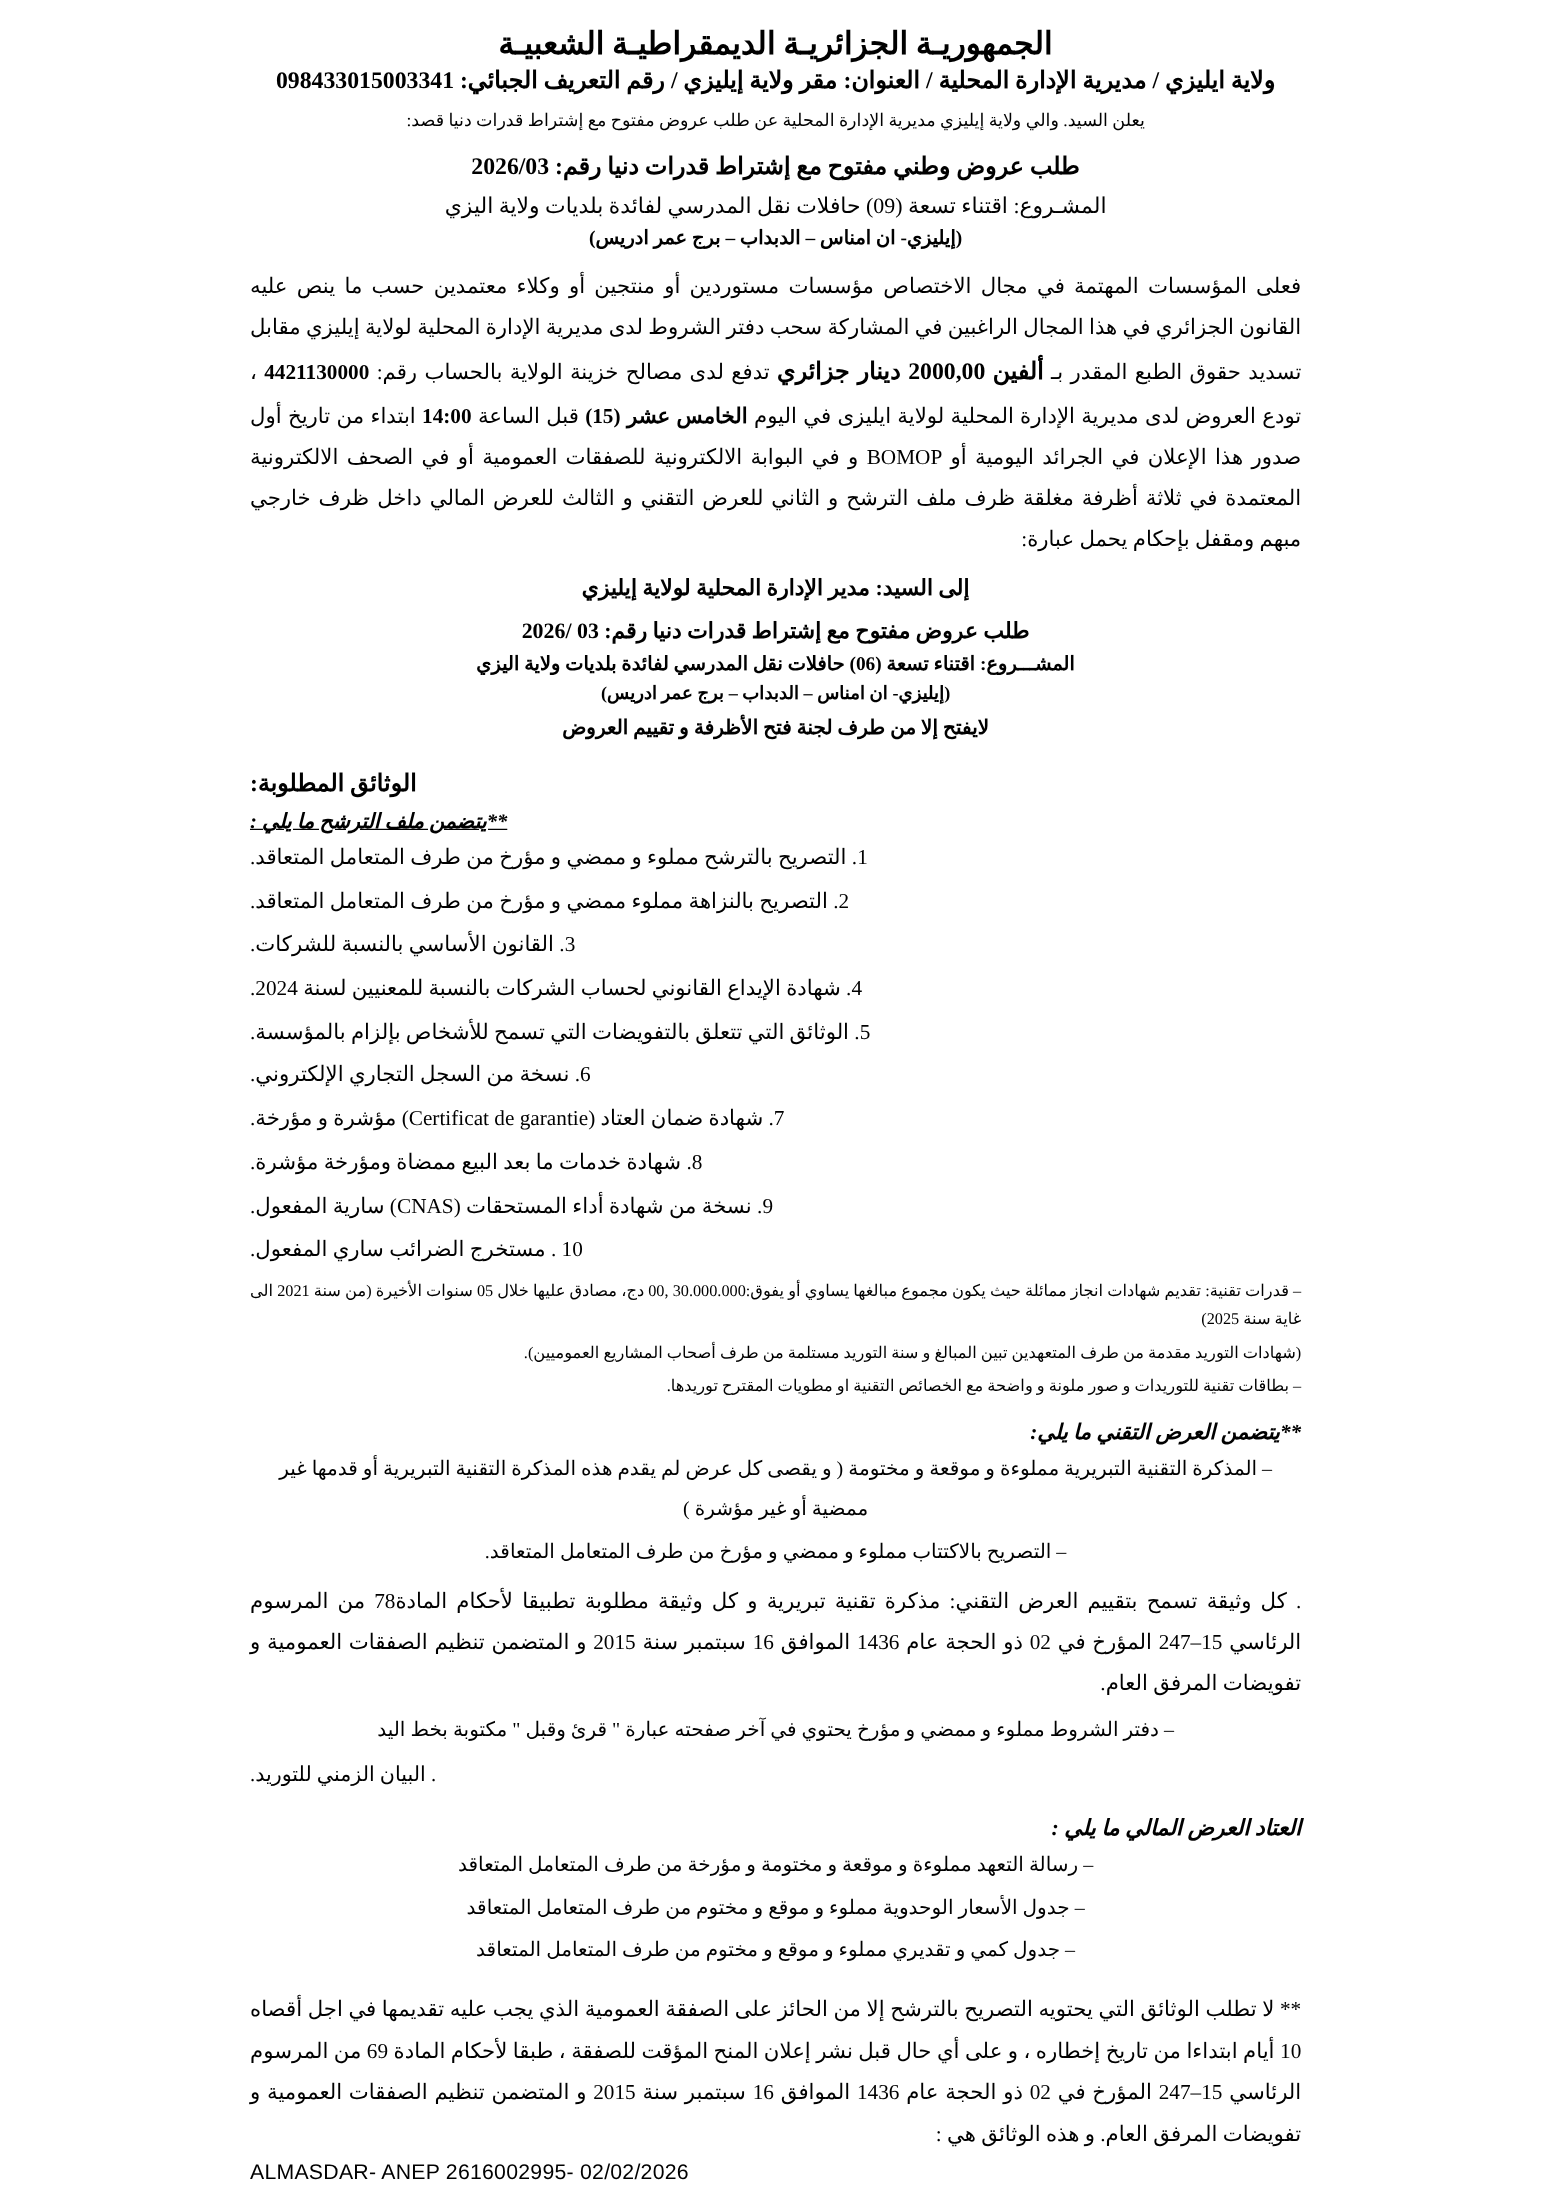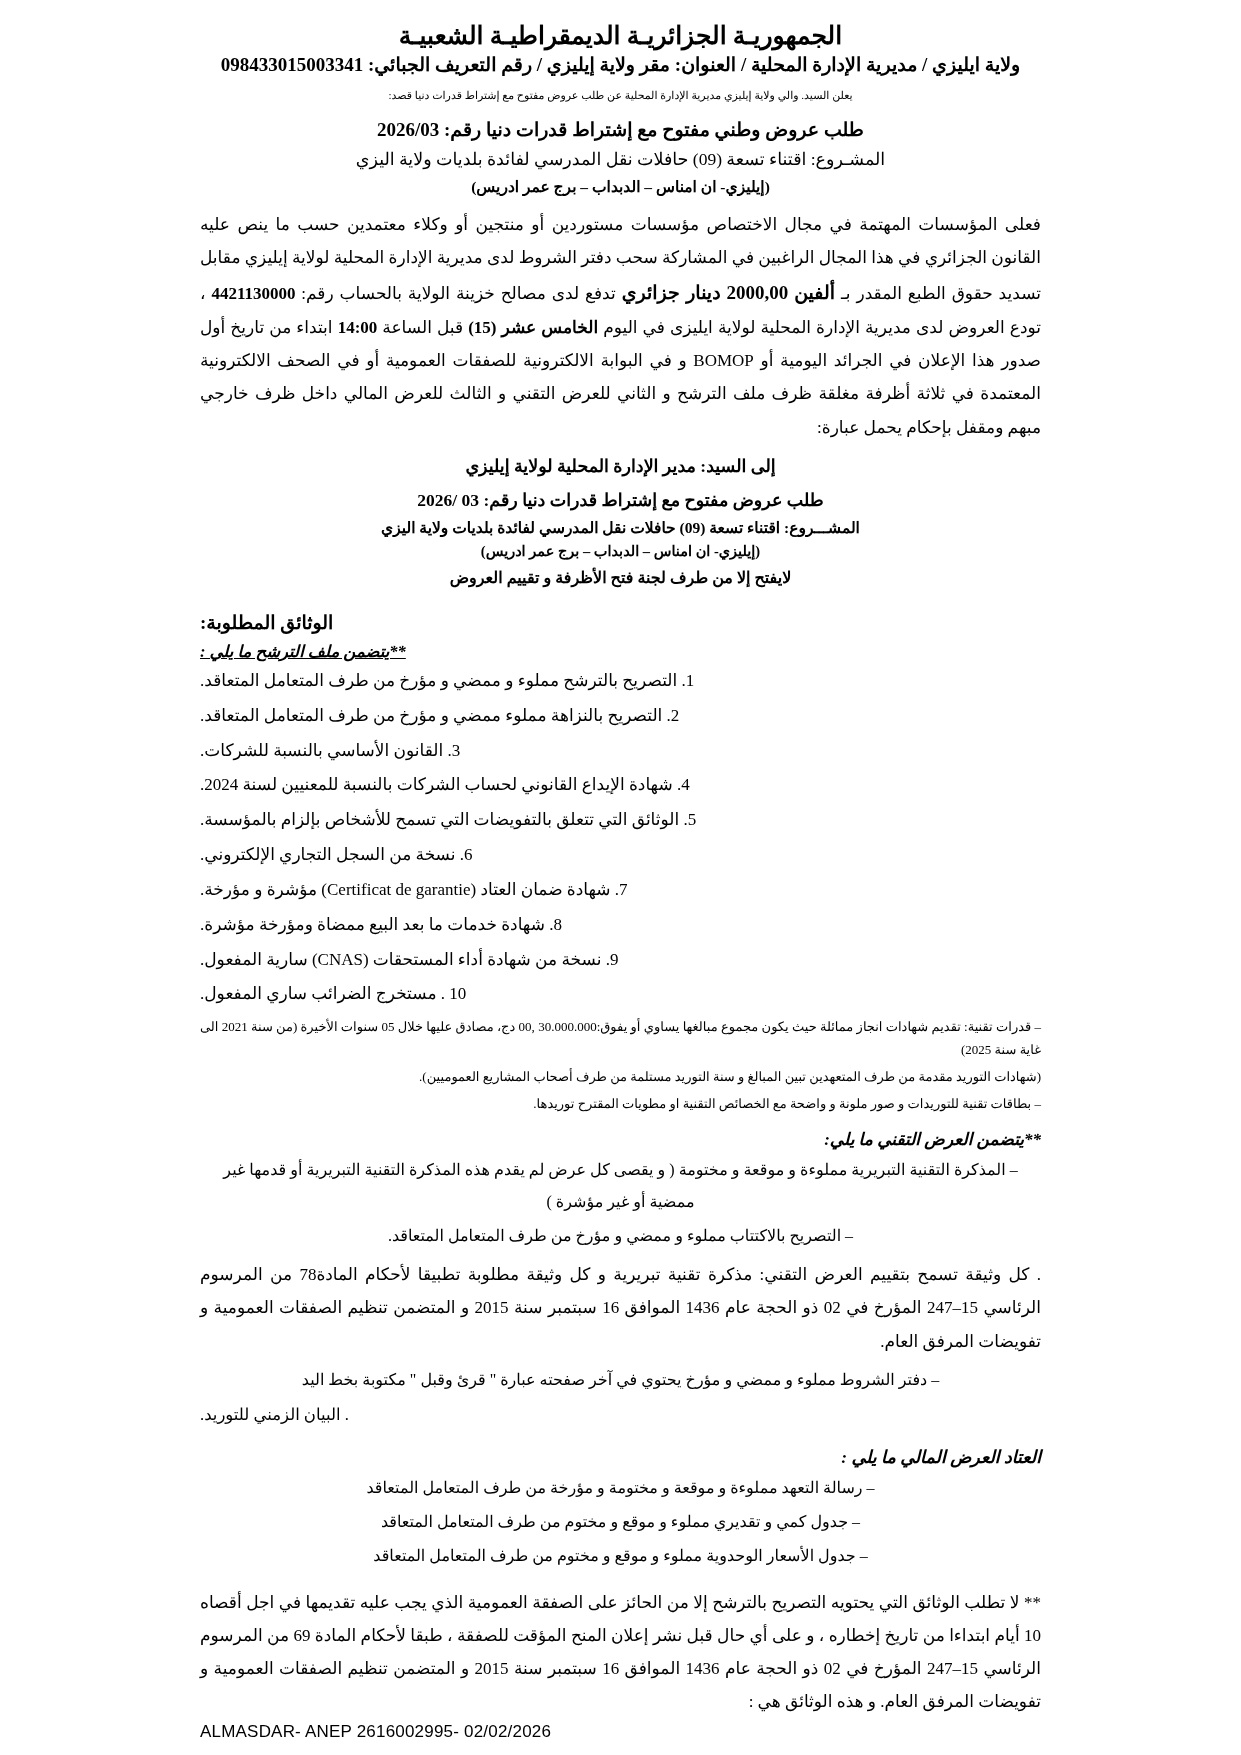--- a/index.html
+++ b/index.html
@@ -32,21 +32,21 @@
     line-height: 1.25;
     margin: 6px 0 2px 0;
   }
   .title-sub {
     font-size: 19px;
     font-weight: bold;
     line-height: 1.3;
     margin: 0 0 10px 0;
   }
   .intro-line {
-    font-size: 11px;
+    font-size: 14px;
     line-height: 1.45;
     margin: 2px 0 12px 0;
     text-align: center;
   }
   .tender-no {
     font-size: 19px;
     font-weight: bold;
     line-height: 1.5;
     margin: 2px 0;
   }
@@ -213,21 +213,21 @@
     <span>قبل الساعة</span>
     <span class="b num">14:00</span>
     <span>ابتداء من تاريخ أول صدور هذا الإعلان في الجرائد اليومية أو</span>
     <span class="lat">BOMOP</span>
     <span>و في البوابة الالكترونية للصفقات العمومية أو في الصحف الالكترونية المعتمدة في ثلاثة أظرفة مغلقة ظرف ملف الترشح و الثاني للعرض التقني و الثالث للعرض المالي داخل ظرف خارجي مبهم ومقفل بإحكام يحمل عبارة:</span>
   </div>
 
   <div class="addr-block ctr">
     <div class="addr-to">إلى السيد: مدير الإدارة المحلية لولاية إيليزي</div>
     <div class="addr-no">طلب عروض مفتوح مع إشتراط قدرات دنيا رقم: 03 /2026</div>
-    <div class="addr-proj">المشـــروع: اقتناء تسعة (09) حافلات نقل المدرسي لفائدة بلديات ولاية اليزي</div>
+    <div class="addr-proj">المشـــروع: اقتناء تسعة (06) حافلات نقل المدرسي لفائدة بلديات ولاية اليزي</div>
     <div class="addr-places">(إيليزي- ان امناس – الدبداب – برج عمر ادريس)</div>
     <div class="addr-warn">لايفتح إلا من طرف لجنة فتح الأظرفة و تقييم العروض</div>
   </div>
 
   <div class="docs-head">الوثائق المطلوبة:</div>
 
   <div class="sec-head">**يتضمن ملف الترشح ما يلي :</div>
 
   <ol class="doclist">
     <li>1. التصريح بالترشح مملوء و ممضي و مؤرخ من طرف المتعامل المتعاقد.</li>
@@ -250,20 +250,20 @@
 
   <div class="dash-item">– المذكرة التقنية التبريرية مملوءة و موقعة و مختومة ( و يقصى كل عرض لم يقدم هذه المذكرة التقنية التبريرية  أو قدمها غير ممضية أو غير مؤشرة )</div>
   <div class="dash-item">– التصريح بالاكتتاب مملوء و ممضي و مؤرخ من طرف المتعامل المتعاقد.</div>
   <div class="tech-par">. كل وثيقة تسمح بتقييم العرض التقني: مذكرة تقنية تبريرية و كل وثيقة مطلوبة تطبيقا لأحكام المادة78 من المرسوم الرئاسي 15–247 المؤرخ في 02 ذو الحجة  عام 1436 الموافق 16 سبتمبر سنة  2015 و المتضمن تنظيم  الصفقات  العمومية و تفويضات المرفق العام.</div>
   <div class="dash-item">– دفتر الشروط مملوء و ممضي و مؤرخ يحتوي في آخر صفحته عبارة " قرئ وقبل " مكتوبة بخط اليد</div>
   <div class="dash-item-r">. البيان الزمني للتوريد.</div>
 
   <div class="sec-head-3">العتاد العرض المالي ما يلي :</div>
 
   <div class="dash-item">–  رسالة التعهد مملوءة و موقعة و مختومة و مؤرخة من طرف المتعامل المتعاقد</div>
+  <div class="dash-item">–  جدول الأسعار الوحدوية مملوء و موقع و مختوم من طرف المتعامل المتعاقد</div>
   <div class="dash-item">–  جدول كمي و تقديري مملوء و موقع و مختوم من طرف المتعامل المتعاقد</div>
-  <div class="dash-item">–  جدول الأسعار الوحدوية مملوء و موقع و مختوم من طرف المتعامل المتعاقد</div>
 
   <div class="final-par">** لا تطلب الوثائق التي يحتويه التصريح بالترشح إلا من الحائز على الصفقة العمومية الذي يجب عليه تقديمها في اجل أقصاه 10 أيام ابتداءا من تاريخ إخطاره ، و على أي حال قبل نشر إعلان المنح المؤقت للصفقة ، طبقا لأحكام المادة 69 من المرسوم الرئاسي 15–247 المؤرخ في 02 ذو الحجة  عام 1436 الموافق 16 سبتمبر سنة  2015 و المتضمن تنظيم الصفقات العمومية و تفويضات المرفق العام. و هذه الوثائق هي :</div>
 
   <div class="footer">ALMASDAR- ANEP 2616002995- 02/02/2026</div>
 
 </div>
 
 </body></html>

